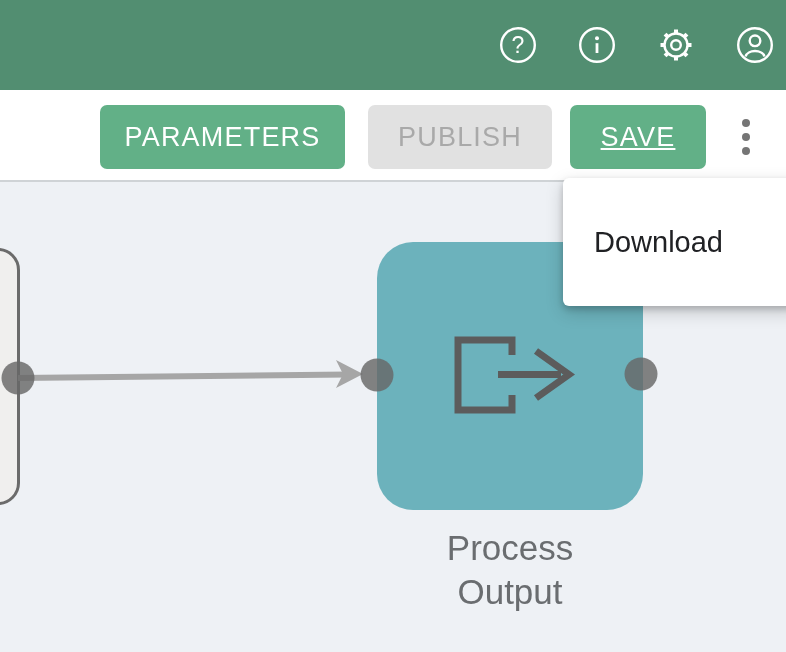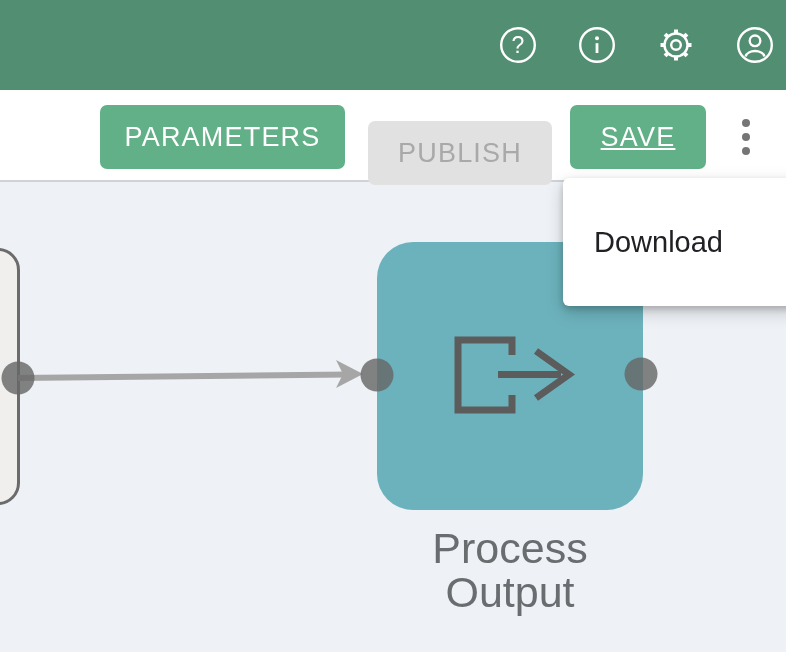--- a/index.html
+++ b/index.html
@@ -13,36 +13,36 @@
   .hicon { width:38px; height:38px; cursor:pointer; }
 
   
   .toolbar { position:absolute; left:0; top:90px; width:786px; height:92px; background:#ffffff;
              border-bottom:2px solid #CFD3D6; z-index:5; }
   .btn { position:absolute; top:15px; height:64px; border:none; border-radius:7px;
          font-family:"Liberation Sans", sans-serif; font-size:27px; font-weight:500;
          letter-spacing:1.2px; display:flex; align-items:center; justify-content:center;
          cursor:pointer; }
   .btn-parameters { left:100px; width:245px; background:#62B087; color:#ffffff; }
-  .btn-publish    { left:368px; width:184px; background:#E1E1E1; color:#A9A9A9; cursor:default;margin-top:16px; }
+  .btn-publish    { left:368px; width:184px; background:#E1E1E1; color:#A9A9A9; cursor:default; }
   .btn-save       { left:570px; width:136px; background:#62B087; color:#ffffff;text-decoration:underline; }
   .kebab { position:absolute; left:731px; top:15px; width:30px; height:64px;
            display:flex; flex-direction:column; align-items:center; justify-content:center;
            gap:6px; cursor:pointer; background:none; border:none; }
   .kebab .dot { width:8px; height:8px; border-radius:50%; background:#757575; }
 
   
   .canvas { position:absolute; left:0; top:182px; width:786px; height:470px; background:#EEF1F5; }
   .node-upstream { position:absolute; left:-62px; top:66px; width:82px; height:257px;
                    background:#F0EFEE; border:3px solid #6B6B6B; border-radius:22px; cursor:grab; }
   .node-teal { position:absolute; left:377px; top:60px; width:266px; height:268px;
                background:#6CB2BC; border-radius:36px; cursor:grab; }
   .node-teal svg { position:absolute; left:0; top:0; }
   .node-label { position:absolute; left:400px; top:344px; width:220px; text-align:center;
-                font-size:43px; line-height:44px; color:#6A6D70; }
+                font-size:35px; line-height:44px; color:#6A6D70; }
   .edge-layer { position:absolute; left:0; top:0; width:786px; height:470px;
                 pointer-events:none; z-index:3; }
 
   
   .menu { position:absolute; left:563px; top:178px; width:240px; height:128px;
           background:#ffffff; border-radius:6px; z-index:20;
           box-shadow:0 3px 6px rgba(0,0,0,0.18), 0 6px 18px rgba(0,0,0,0.18); }
   .menu-item { width:100%; height:100%; display:flex; align-items:center;
                padding-left:31px; font-size:29px; color:#202124; cursor:pointer; }
 </style>

